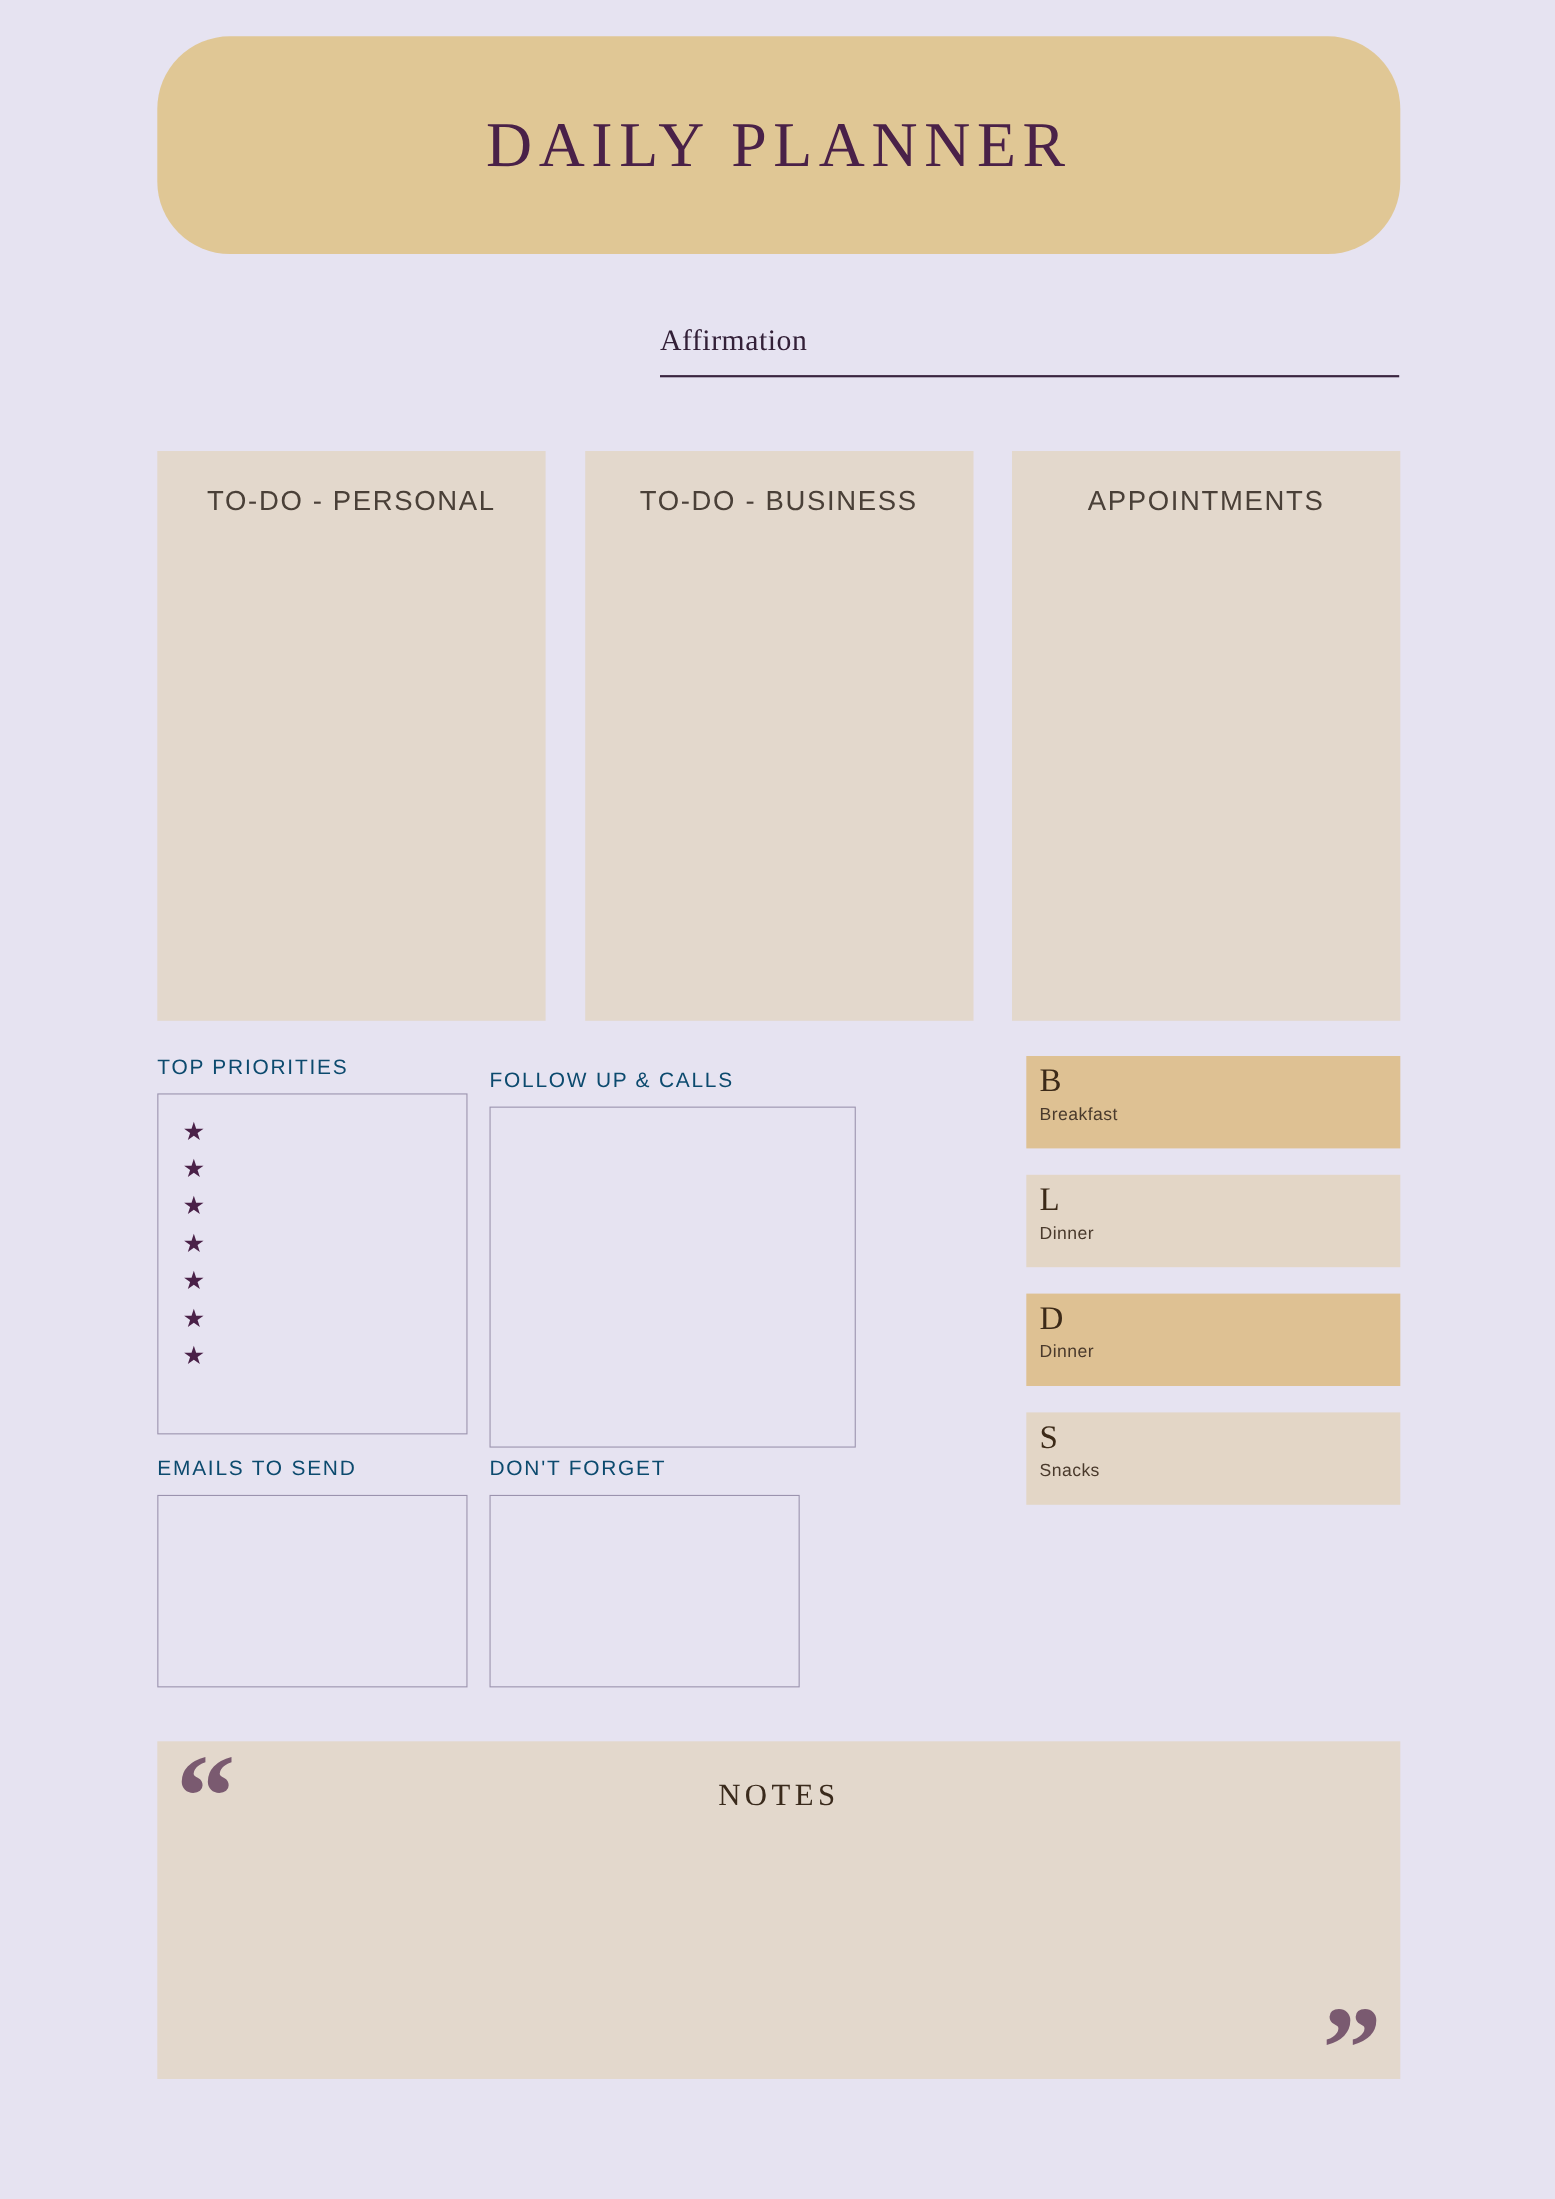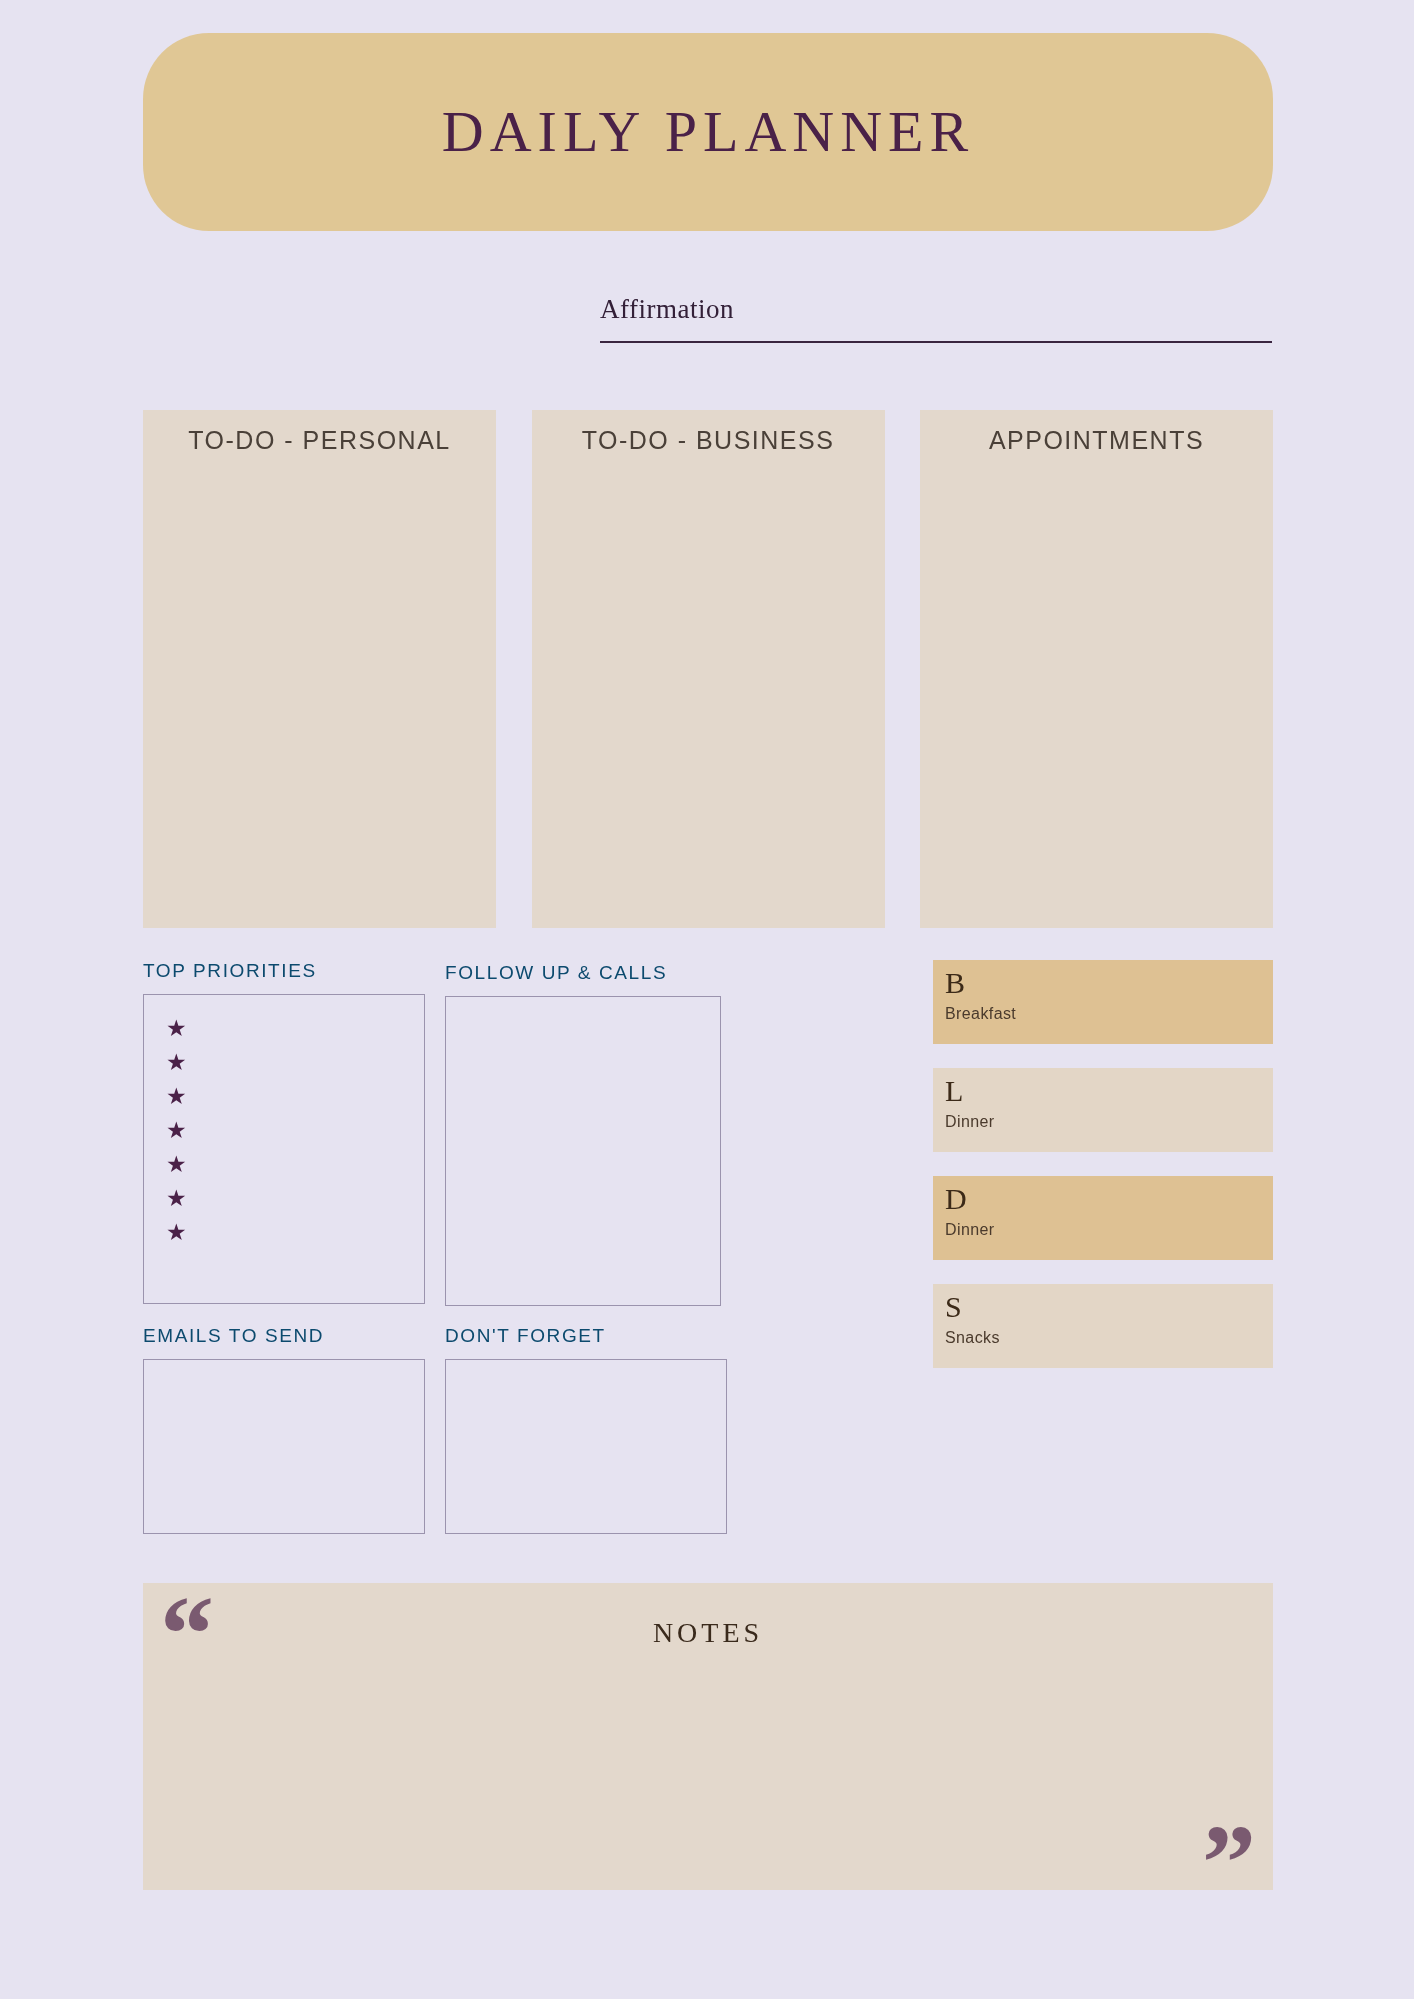--- a/index.html
+++ b/index.html
@@ -81,21 +81,21 @@
     width: 1130px;
     height: 518px;
     display: flex;
     justify-content: space-between;
   }
   .panel {
     width: 353px;
     height: 518px;
     background: #E3D8CC;
     box-sizing: border-box;
-    padding-top: 16px;
+    padding-top: 32px;
     text-align: center;
   }
   .panel-title {
     font-family: "Liberation Sans", sans-serif;
     font-size: 25px;
     letter-spacing: 1.5px;
     color: #4A4038;
     font-weight: 400;
     white-space: nowrap;
   }
@@ -129,21 +129,21 @@
   .tp { left: 0px; top: 0px; width: 282px; }
   .tp .mini-box { height: 310px; padding: 22px 0 0 22px; }
   .star-list { display: flex; flex-direction: column; gap: 11px; }
   .star {
     font-size: 23px;
     color: #4A2148;
     line-height: 1;
   }
 
   
-  .fu { left: 302px; top: 2px; width: 276px; }
+  .fu { left: 302px; top: 12px; width: 333px; }
   .fu .mini-box { height: 310px; }
 
   
   .em { left: 0px; top: 365px; width: 282px; }
   .em .mini-box { height: 175px; }
 
   
   .df { left: 302px; top: 365px; width: 282px; }
   .df .mini-box { height: 175px; }
 

